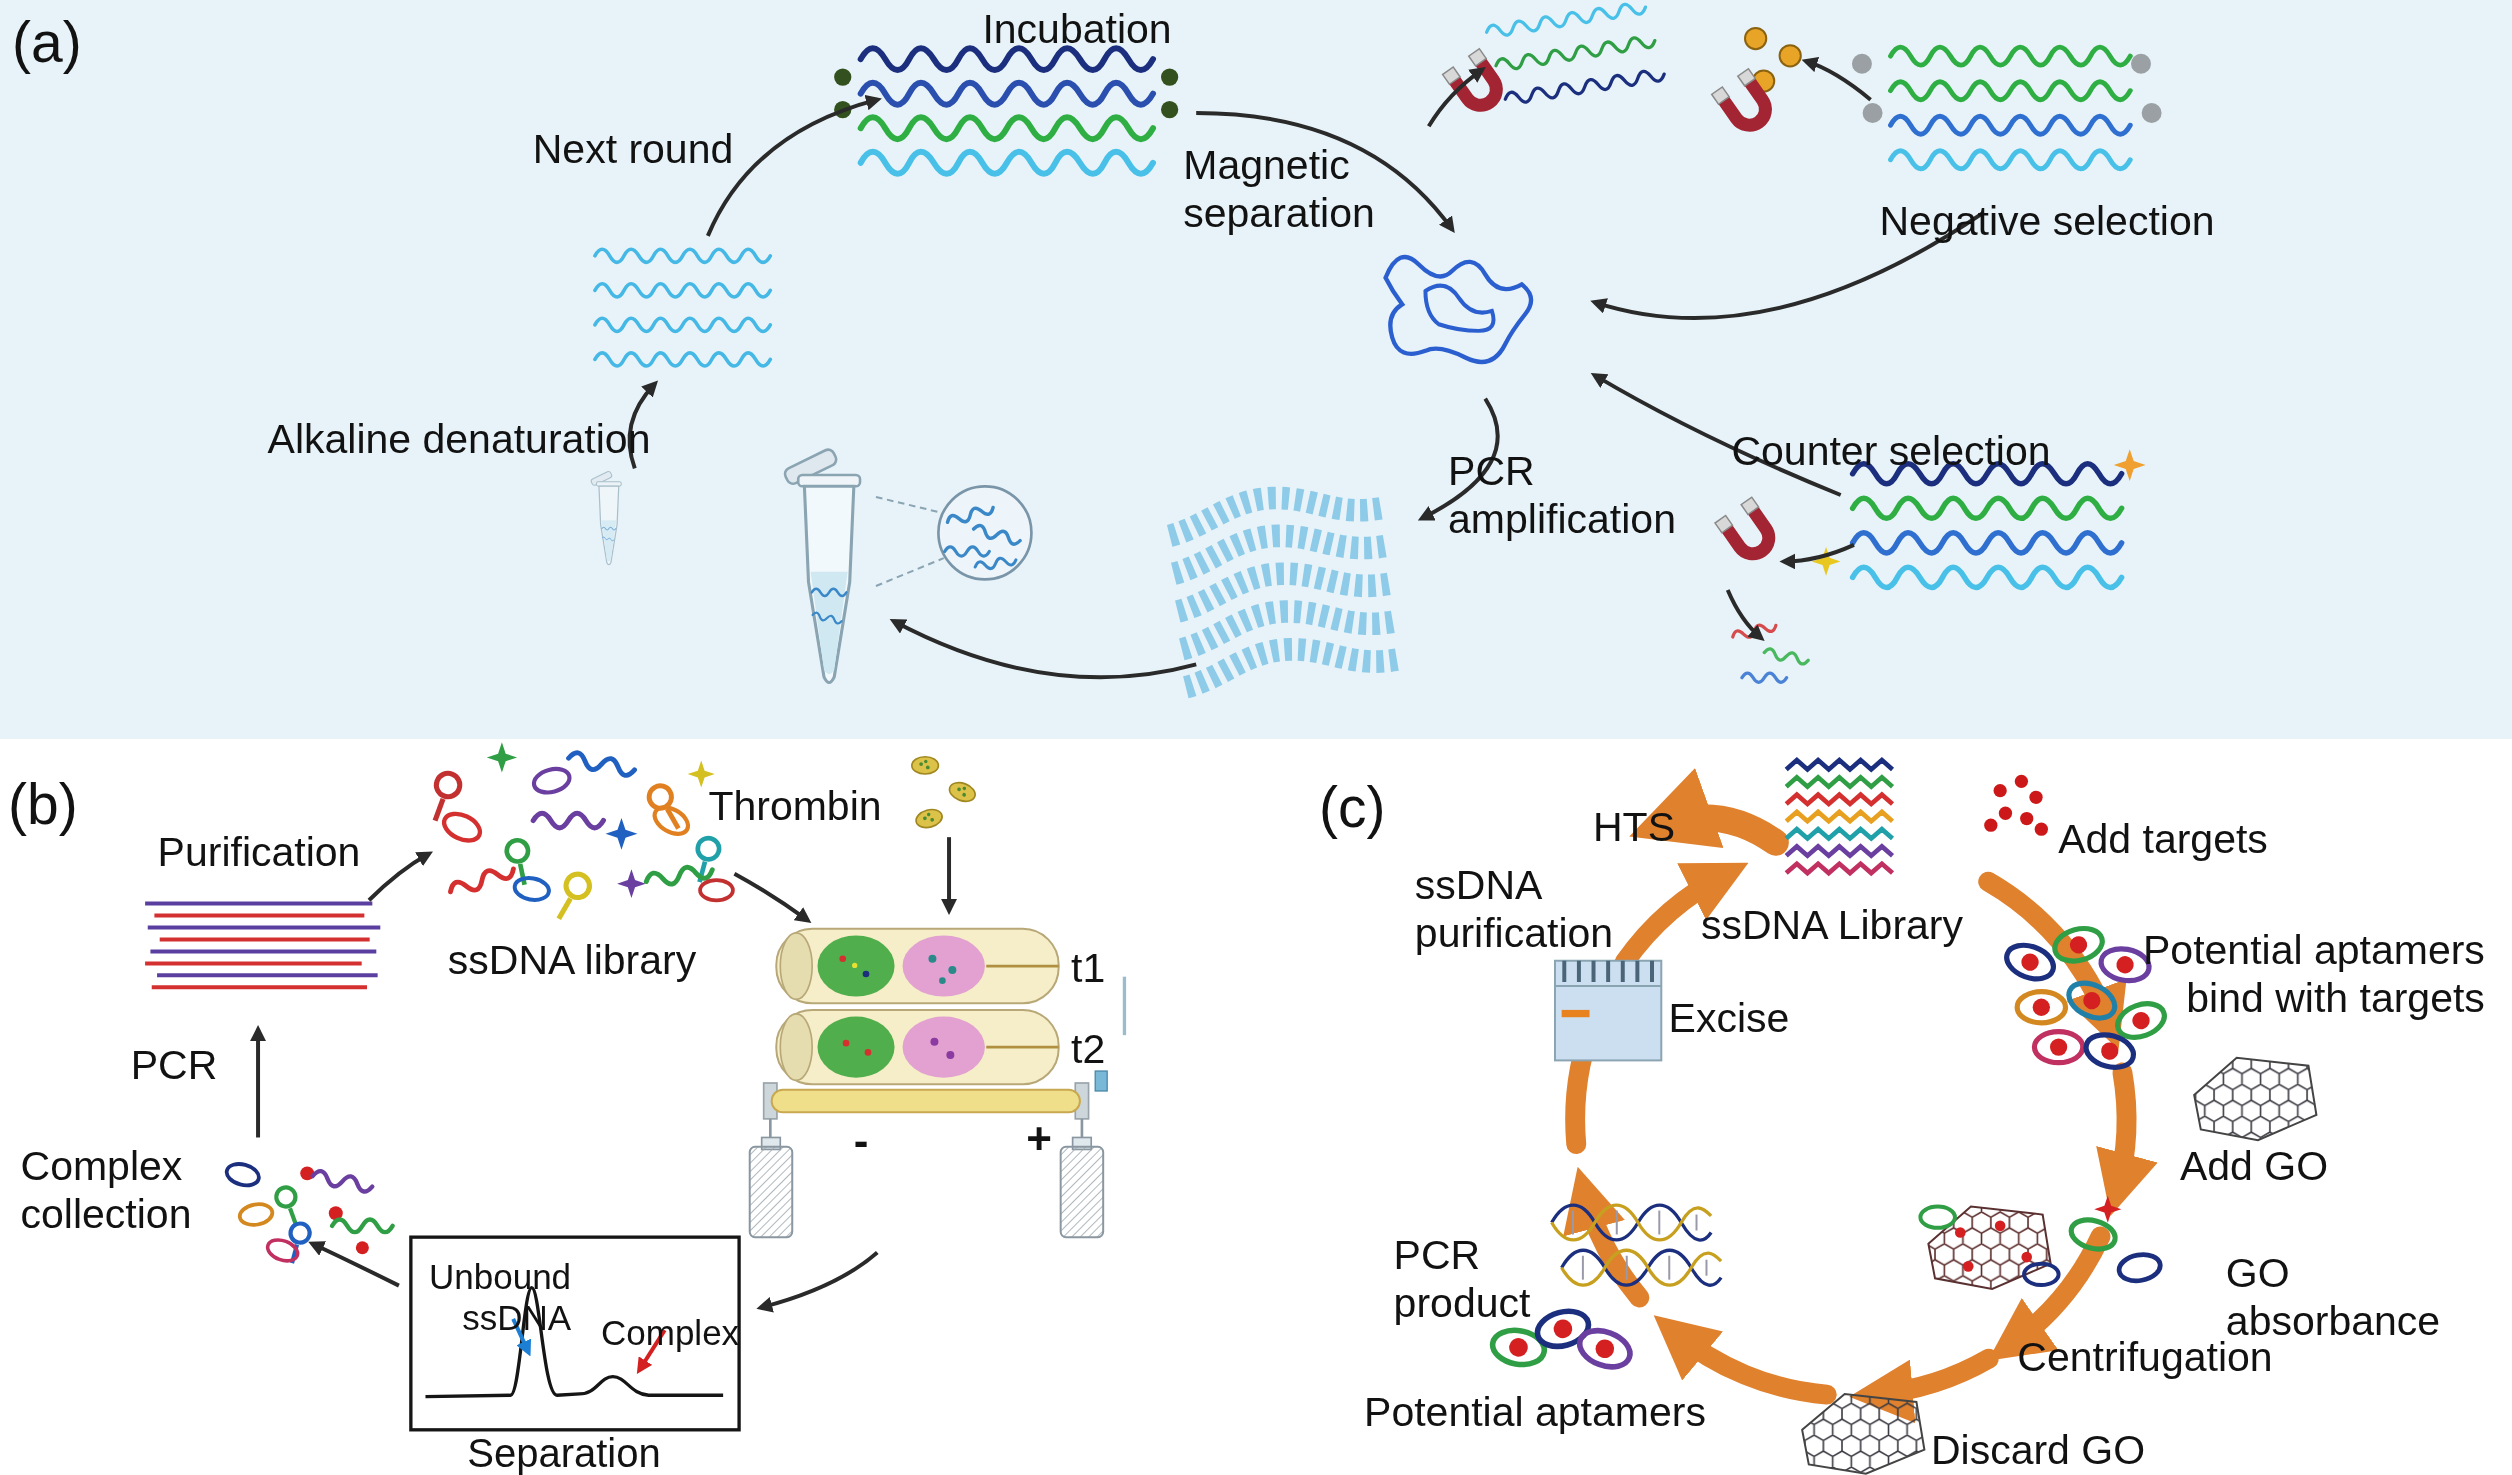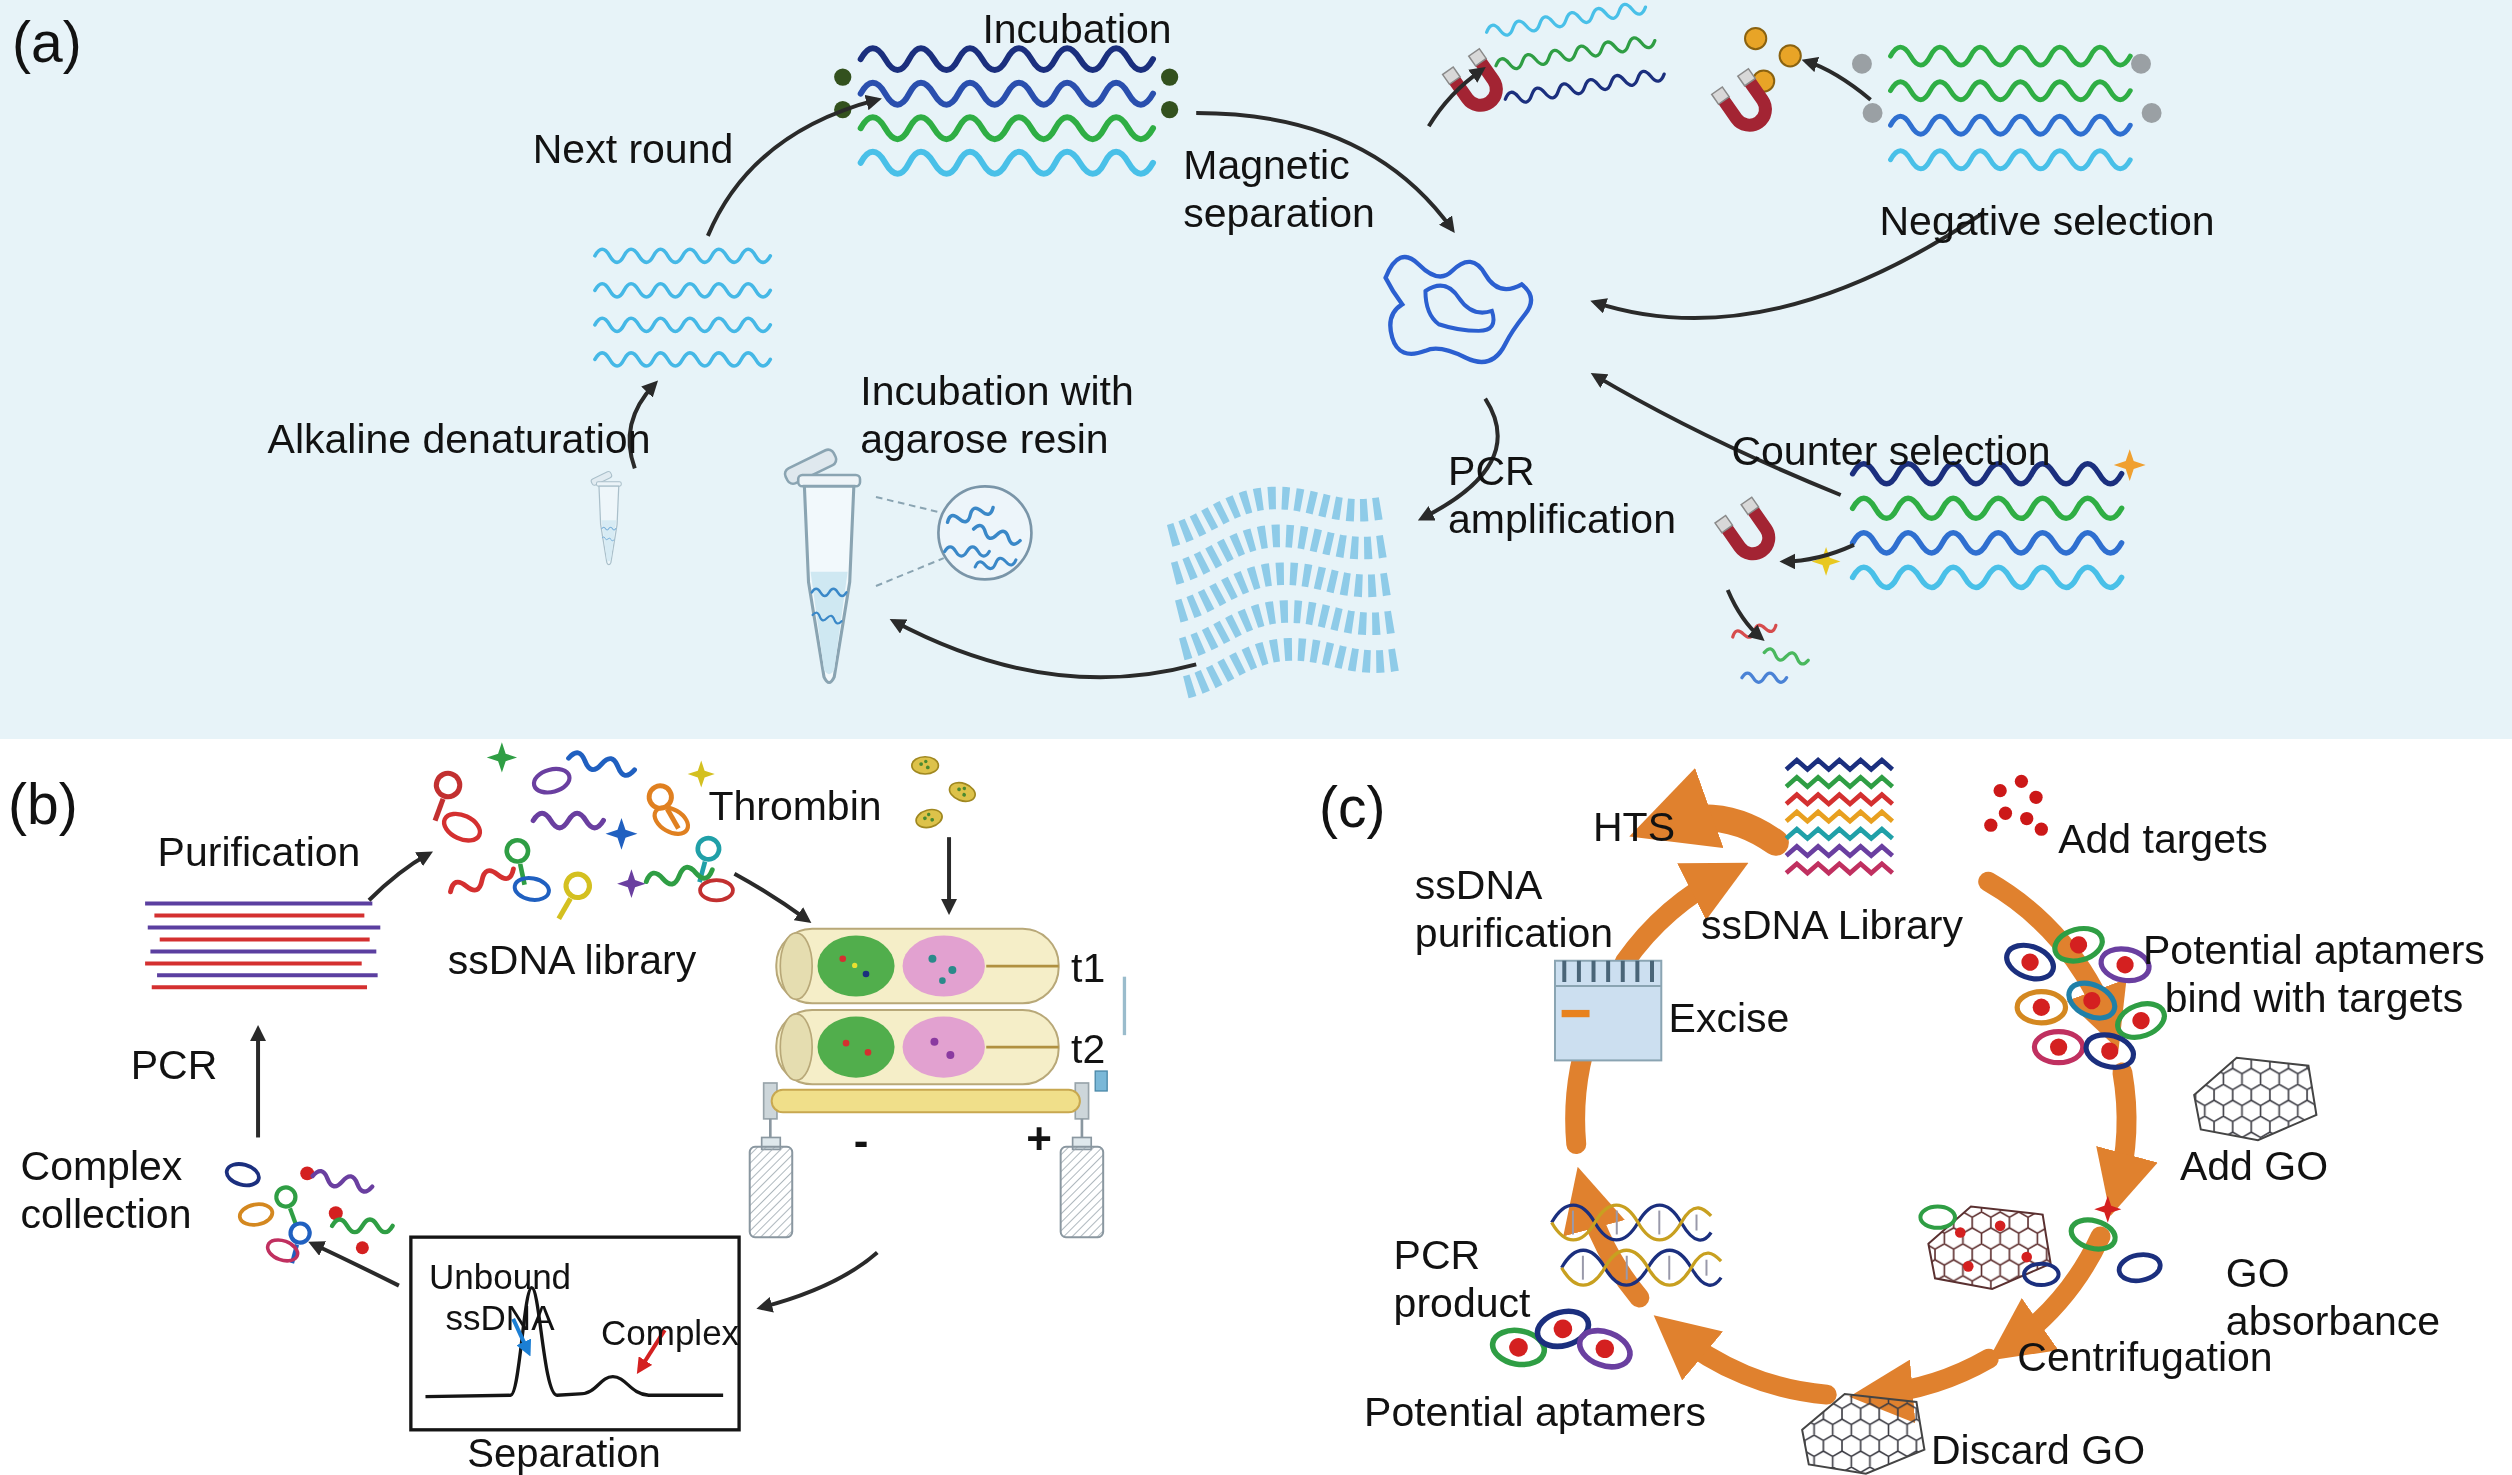--- a/index.html
+++ b/index.html
@@ -1,21 +1,21 @@
 <!DOCTYPE html>
 <html style="font-size:10.6px"><head>
 <meta charset="utf-8">
 <style>
   html,body{margin:0;padding:0;background:#ffffff;font-family:"Liberation Sans",sans-serif;}
   #canvas{position:relative;width:2512px;height:1475px;overflow:hidden;background:#ffffff;}
   #panelA-bg{position:absolute;left:0;top:0;width:2512px;height:739px;background:#e7f3f8;}
   #art{position:absolute;left:0;top:0;}
   .lbl{position:absolute;color:#121212;font-size:41px;line-height:1.18;white-space:pre-line;
        transform:translateX(-50%);text-align:left;z-index:5;}
-  .lleft{transform:none;text-align:center;}
+  .lleft{transform:none;text-align:right;}
   .tag{font-size:57px;transform:none;text-align:left;}
   .small{font-size:35px;margin-top:8px;}
   .sign{font-size:44px;font-weight:bold;}
   .sep{font-size:40px;}
 </style>
 </head>
 <body>
 <div id="canvas">
 
 <div id="panelA-bg"></div>
@@ -401,22 +401,20 @@
 
 <div class="lbl tag" style="left:12px;top:9.3px">(a)</div>
 <div class="lbl" style="left:1077px;top:5.3px">Incubation</div>
 <div class="lbl" style="left:633px;top:125px">Next round</div>
 <div class="lbl" style="left:1279px;top:141px">Magnetic
 separation</div>
 <div class="lbl" style="left:2047px;top:197px">Negative selection</div>
 <div class="lbl" style="left:1891px;top:427px">Counter selection</div>
 <div class="lbl" style="left:1562px;top:447px">PCR
 amplification</div>
-<div class="lbl" style="left:997px;top:367px">Incubation with
-agarose resin</div>
 <div class="lbl" style="left:459px;top:415px">Alkaline denaturation</div>
 
 <div class="lbl tag" style="left:8px;top:771px">(b)</div>
 <div class="lbl" style="left:259px;top:828px">Purification</div>
 <div class="lbl" style="left:572px;top:936px">ssDNA library</div>
 <div class="lbl" style="left:795px;top:782px">Thrombin</div>
 <div class="lbl lleft" style="left:1071px;top:944px">t1</div>
 <div class="lbl lleft" style="left:1071px;top:1025px">t2</div>
 <div class="lbl sign" style="left:861px;top:1115px">-</div>
 <div class="lbl sign" style="left:1039px;top:1113px">+</div>

